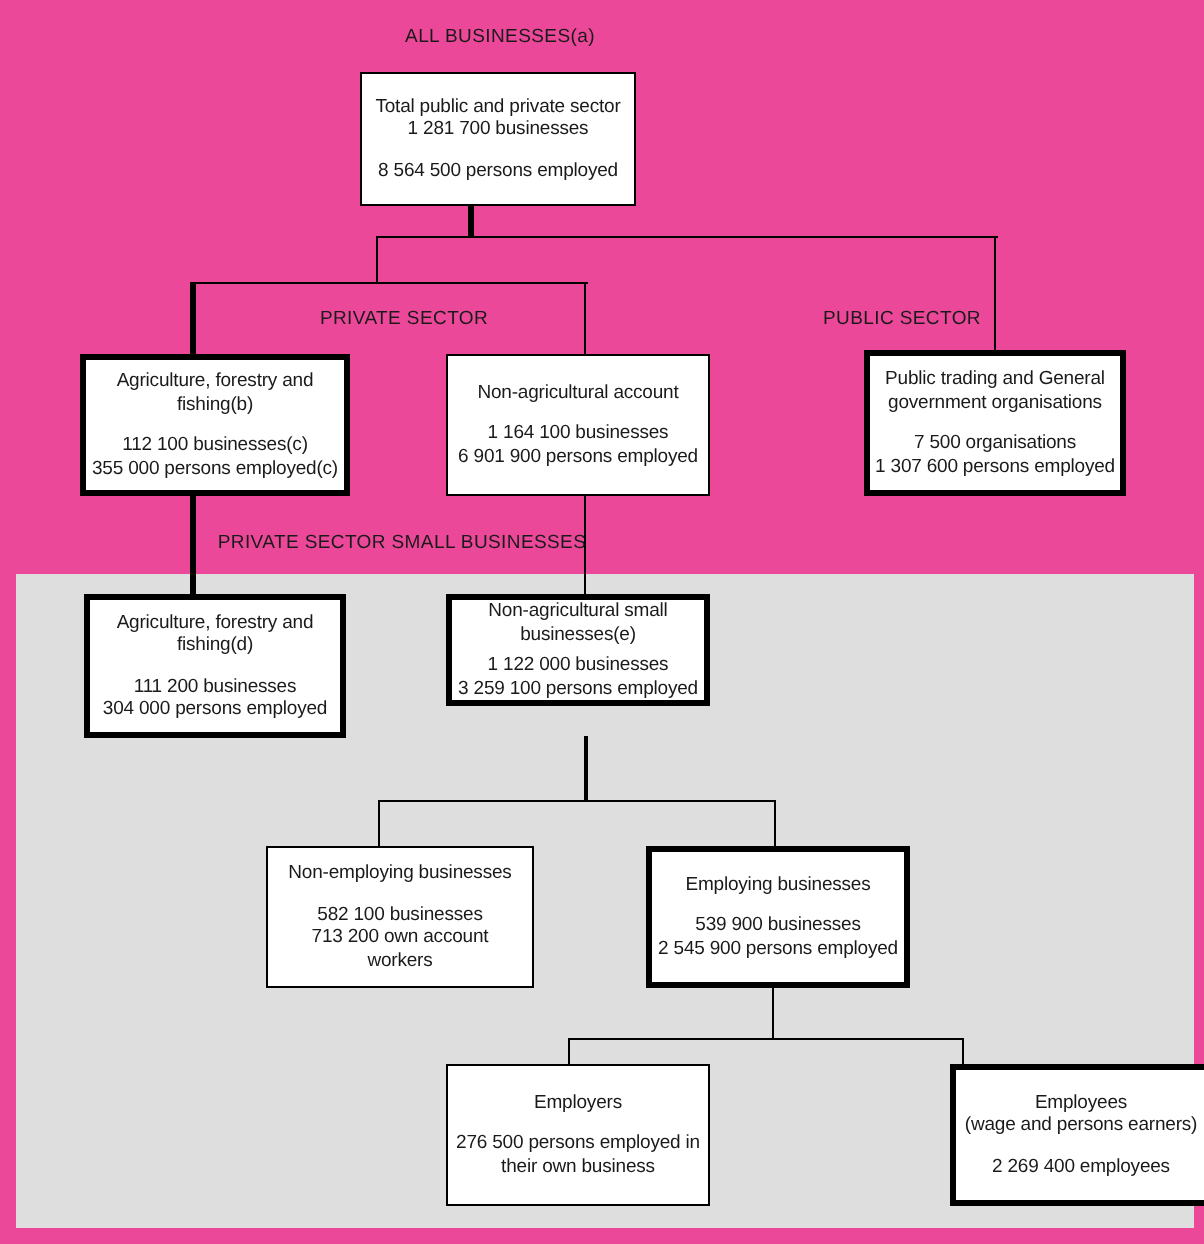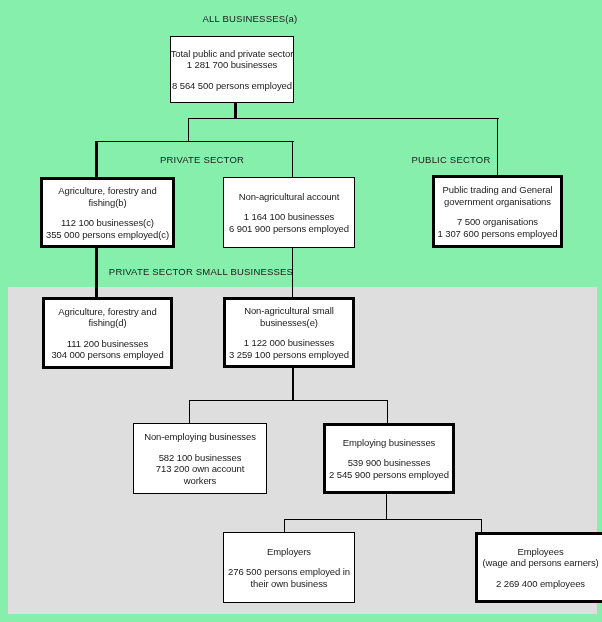--- a/index.html
+++ b/index.html
@@ -1,17 +1,17 @@
 <!DOCTYPE html>
 <html style="--section-bg: #dedede;"><head>
 <meta charset="utf-8">
 <style>
   html,body{margin:0;padding:0;background:#ffffff;}
   .canvas{
-    position:relative;width:602px;height:622px;background:#86efac;
+    position:relative;width:602px;height:622px;background:#ec4899;
     font-family:"Liberation Sans",sans-serif;color:#1a1a1a;overflow:hidden;
   }
   .gray-zone{
     position:absolute;left:8px;top:287px;width:589px;height:327px;
     background:var(--section-bg,#dedede);
   }
   .section-label{
     position:absolute;font-size:9.5px;letter-spacing:.2px;text-align:center;
     color:#1a1a1a;white-space:nowrap;
   }
@@ -50,21 +50,21 @@
   <div class="line" style="left:292px;top:248px;width:1px;height:50px;"></div>
   <div class="line" style="left:292px;top:368px;width:2px;height:33px;"></div>
   <div class="line" style="left:190px;top:400px;width:198px;height:1px;"></div>
   <div class="line" style="left:189px;top:400px;width:1px;height:23px;"></div>
   <div class="line" style="left:387px;top:400px;width:1px;height:23px;"></div>
   <div class="line" style="left:386px;top:493px;width:1px;height:26px;"></div>
   <div class="line" style="left:285px;top:519px;width:197px;height:1px;"></div>
   <div class="line" style="left:284px;top:519px;width:1px;height:13px;"></div>
   <div class="line" style="left:481px;top:519px;width:1px;height:13px;"></div>
 
-  <div class="node" style="left:170px;top:36px;width:124px;height:67px;">
+  <div class="node" style="left:180px;top:36px;width:138px;height:67px;">
       <div class="ln">Total public and private sector</div>
       <div class="ln">1 281 700 businesses</div>
       <div class="ln gap"></div>
       <div class="ln">8 564 500 persons employed</div>
     </div>
 
   <div class="node thick" style="left:40px;top:177px;width:135px;height:71px;">
       <div class="ln">Agriculture, forestry and</div>
       <div class="ln">fishing(b)</div>
       <div class="ln gap"></div>
@@ -88,21 +88,21 @@
     </div>
 
   <div class="node thick" style="left:42px;top:297px;width:131px;height:72px;">
       <div class="ln">Agriculture, forestry and</div>
       <div class="ln">fishing(d)</div>
       <div class="ln gap"></div>
       <div class="ln">111 200 businesses</div>
       <div class="ln">304 000 persons employed</div>
     </div>
 
-  <div class="node thick" style="left:223px;top:297px;width:132px;height:71px;">
+  <div class="node thick" style="left:223px;top:297px;width:132px;height:56px;">
       <div class="ln">Non-agricultural small</div>
       <div class="ln">businesses(e)</div>
       <div class="ln gap"></div>
       <div class="ln">1 122 000 businesses</div>
       <div class="ln">3 259 100 persons employed</div>
     </div>
 
   <div class="node" style="left:133px;top:423px;width:134px;height:71px;">
       <div class="ln">Non-employing businesses</div>
       <div class="ln gap"></div>

